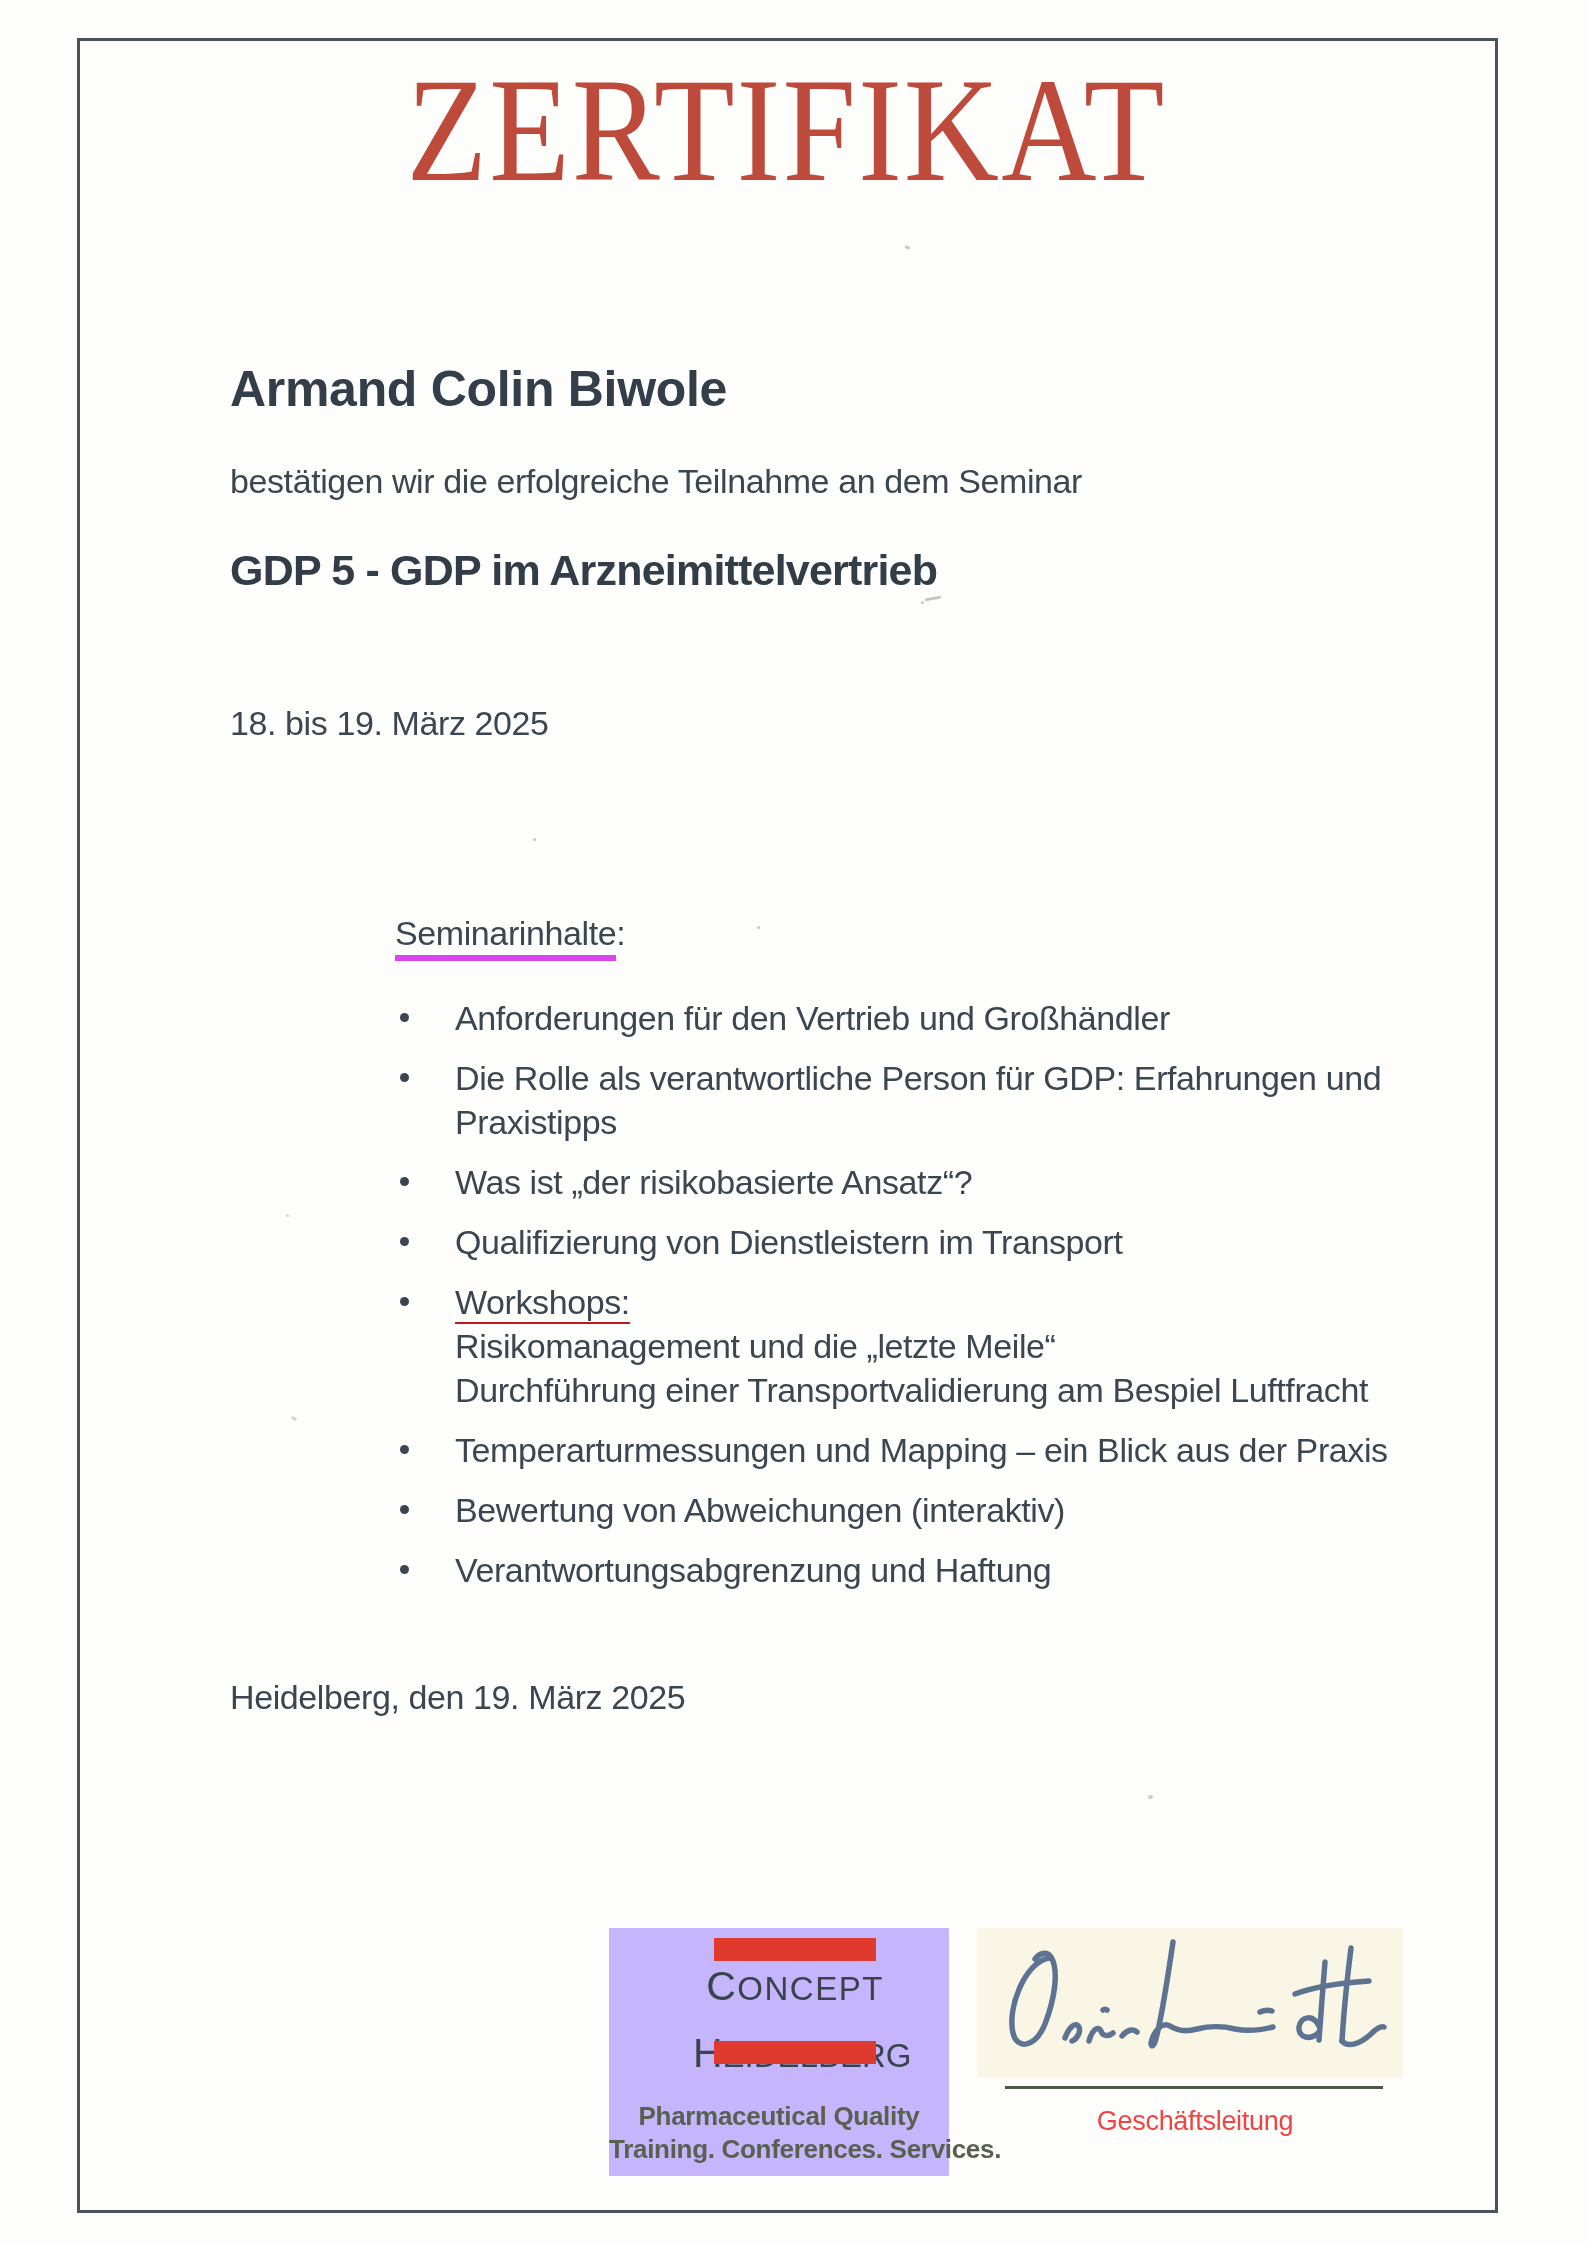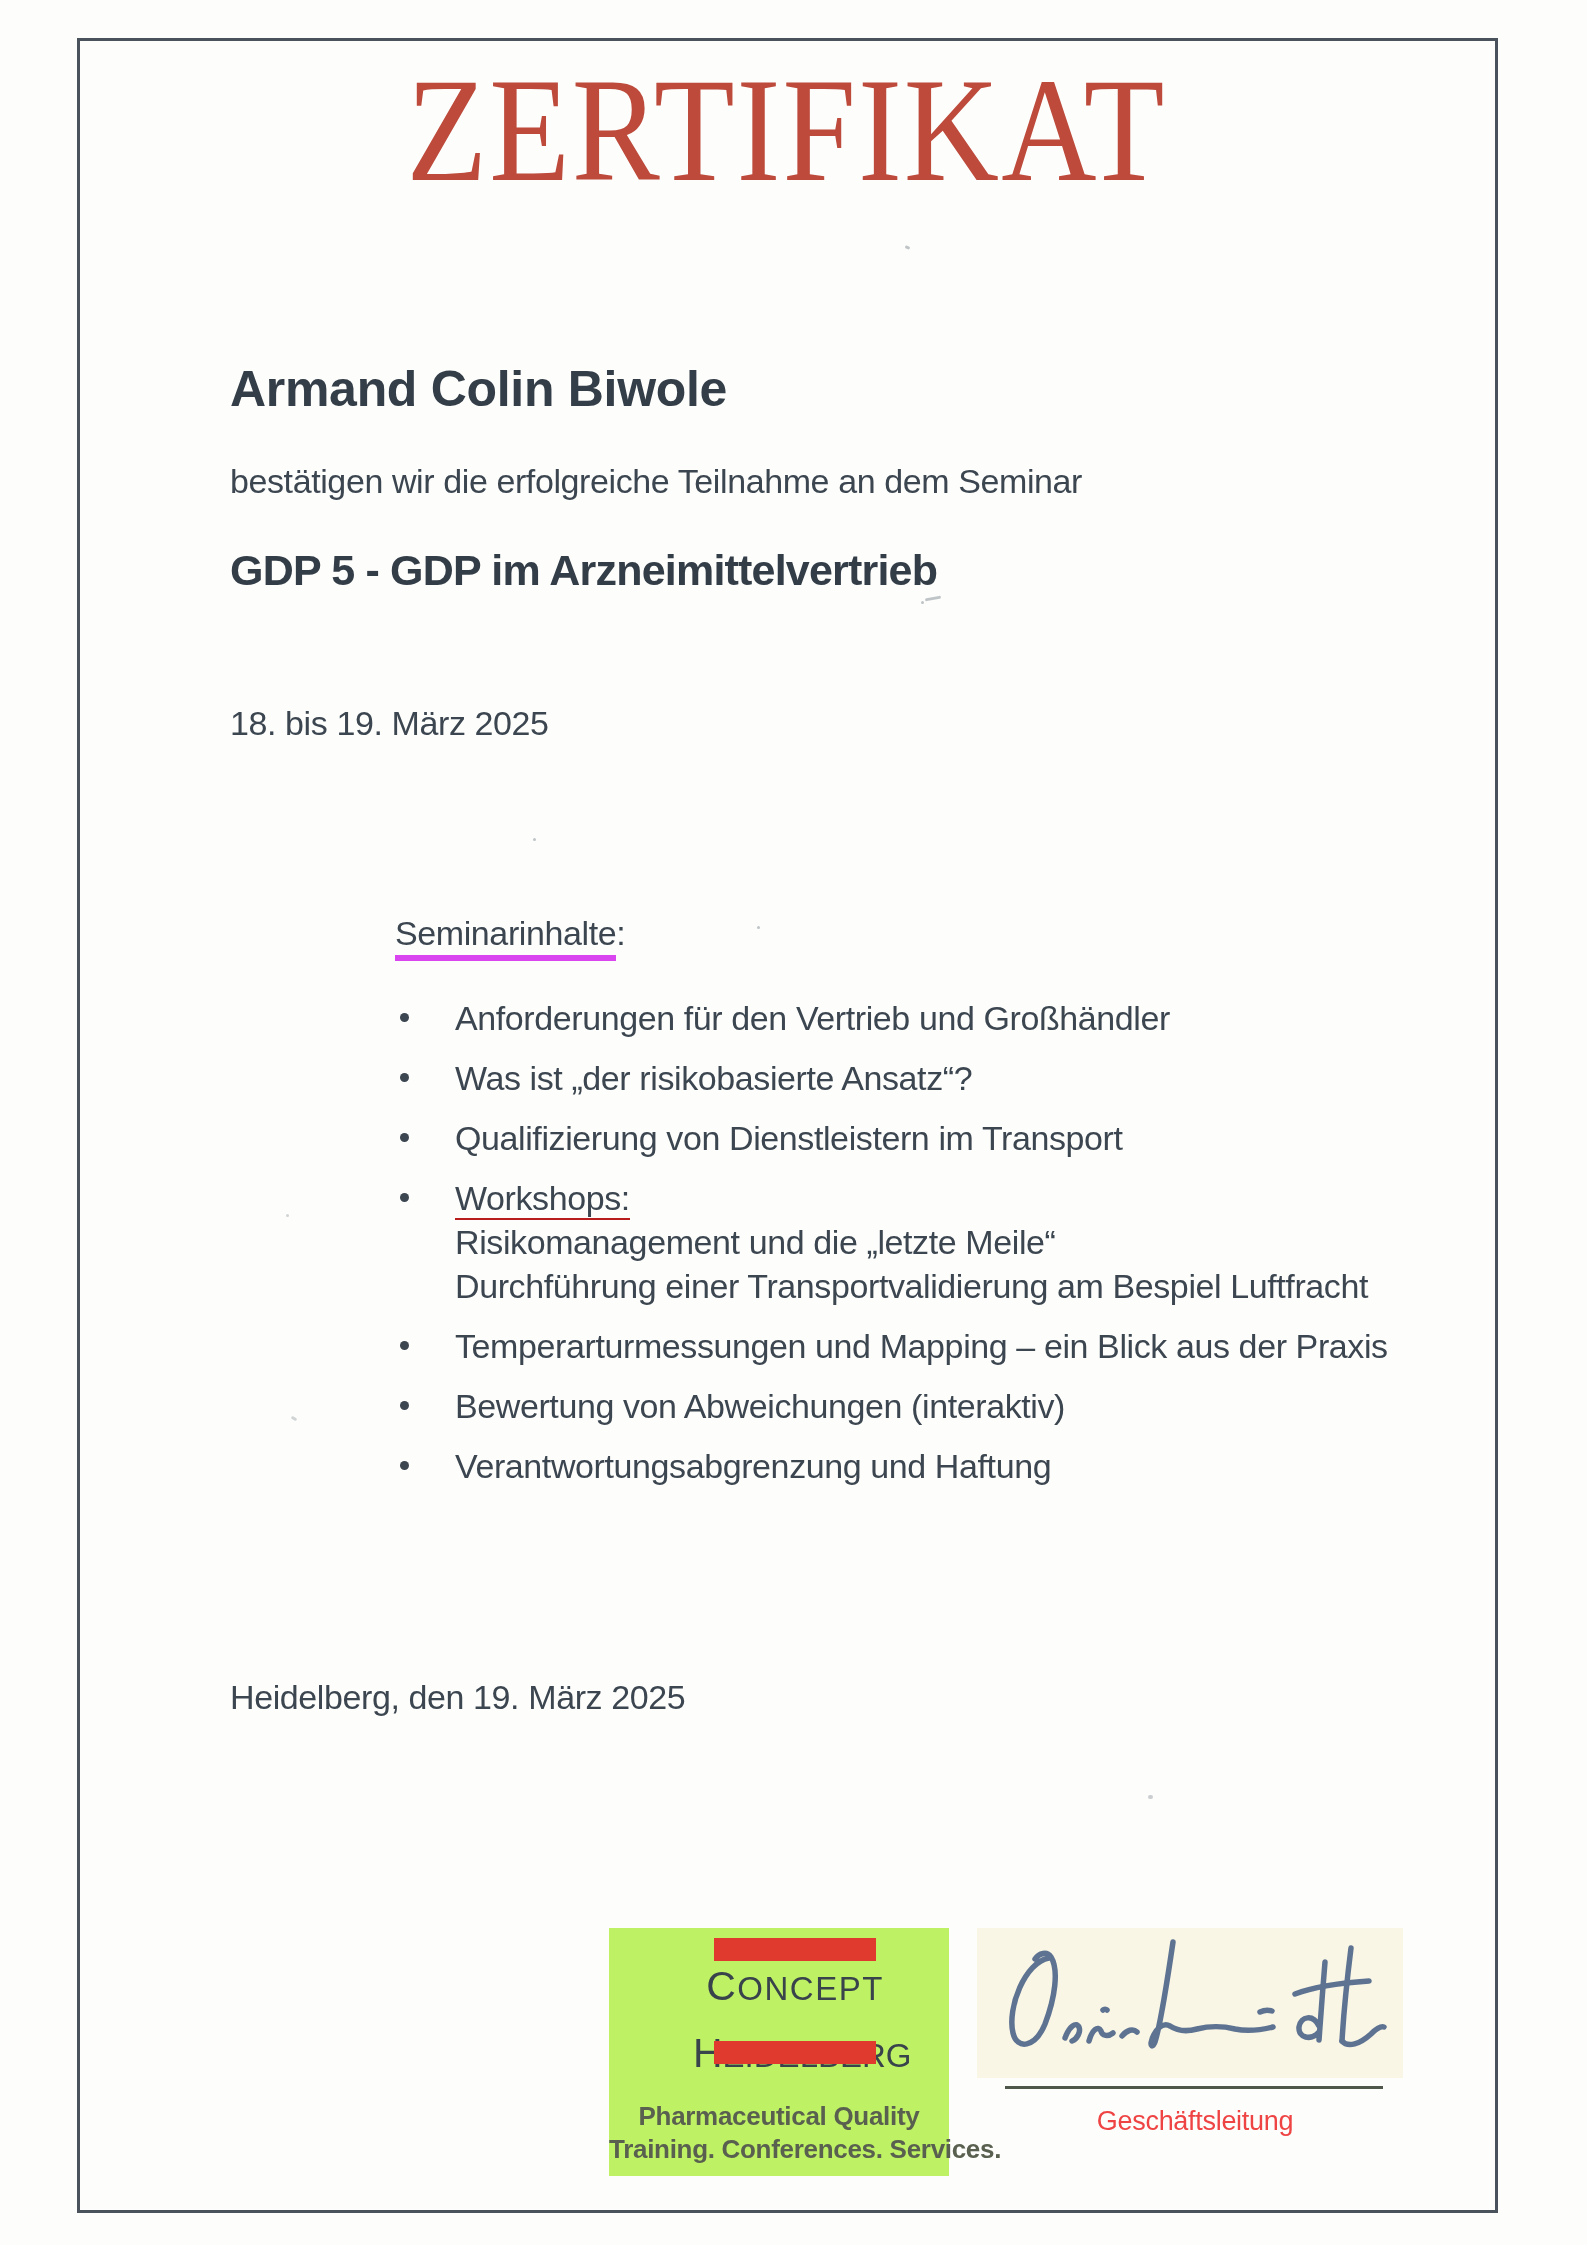--- a/index.html
+++ b/index.html
@@ -62,21 +62,21 @@
   .b-text .u{
     display:inline-block;border-bottom:2px solid #b91c1c;padding-bottom:1px;line-height:38px;
   }
   .issue-line{
     position:absolute;left:230px;top:1678px;
     font-size:34px;letter-spacing:-0.4px;
   }
   
   .logo-box{
     position:absolute;left:609px;top:1928px;width:340px;height:248px;
-    background:#bef264;
+    background:#c4b5fd;
   }
   .logo-inner{position:absolute;left:96px;top:10px;width:180px;text-align:center;}
   .logo-bar{width:162px;height:23px;background:#e03a2e;margin:0 auto;}
   .logo-bar.bottom{position:absolute;left:105px;top:113px;margin:0;}
   .logo-name{
     color:#39434b;font-size:33px;line-height:33px;letter-spacing:0px;
     white-space:nowrap;font-weight:400;margin-top:32px;
   }
   .logo-name.line1{margin-top:9px;letter-spacing:1.5px;}
   .logo-name.line2{margin-left:-12px;width:204px;}
@@ -121,20 +121,27 @@
 
   <div class="contents-heading"><span class="u">Seminarinhalte</span><span>:</span></div>
 
   <div class="bullets">
 
     <div class="b-item">
       <span class="b-dot"></span>
       <div class="b-text">Anforderungen für den Vertrieb und Großhändler</div>
     </div>
 
+    <div class="b-item">
+      <span class="b-dot"></span>
+      <div class="b-text">
+        <span class="line">Die Rolle als verantwortliche Person für GDP: Erfahrungen und</span>
+        <span class="line">Praxistipps</span>
+      </div>
+    </div>
 
     <div class="b-item">
       <span class="b-dot"></span>
       <div class="b-text">Was ist „der risikobasierte Ansatz“?</div>
     </div>
 
     <div class="b-item">
       <span class="b-dot"></span>
       <div class="b-text">Qualifizierung von Dienstleistern im Transport</div>
     </div>

